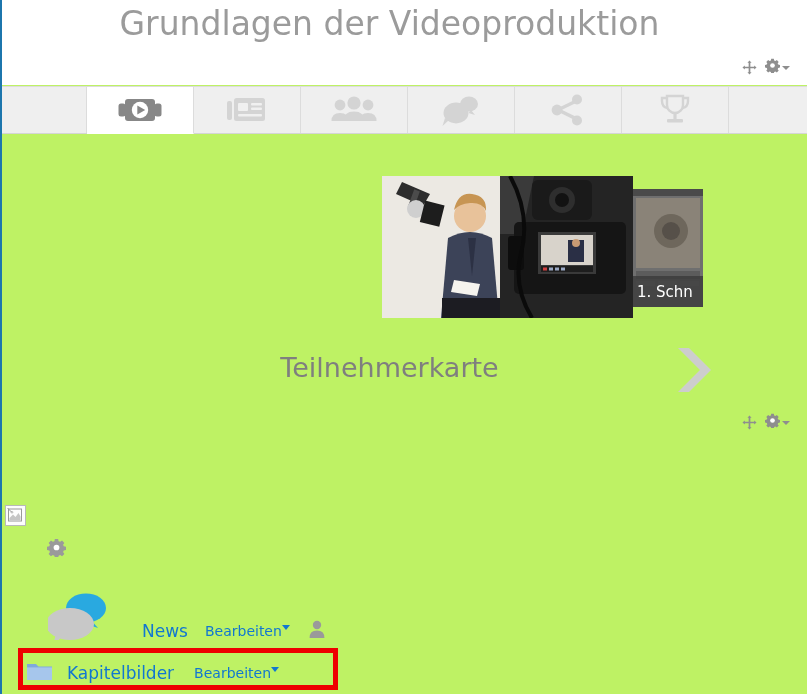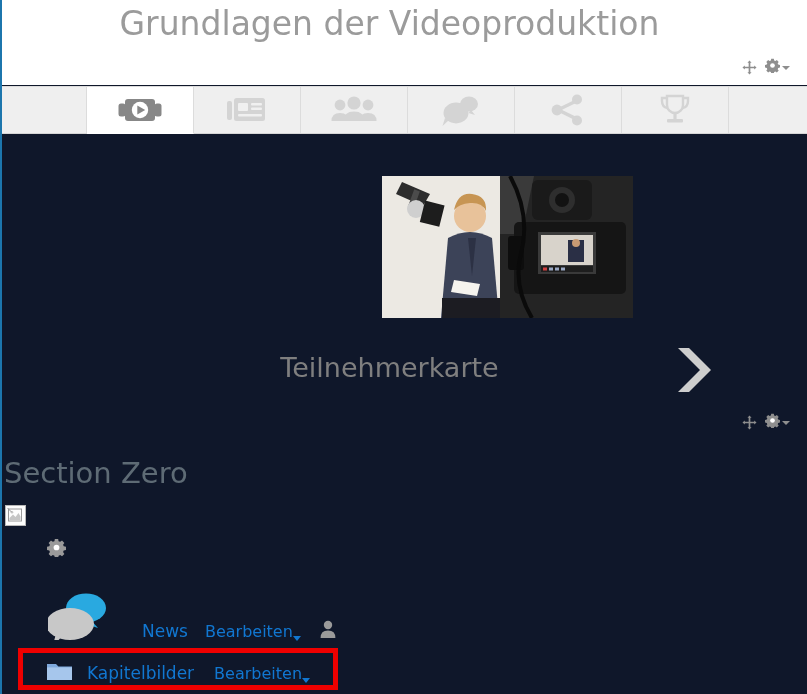--- a/index.html
+++ b/index.html
@@ -11,21 +11,21 @@
     height: 694px;
     background: #ffffff;
     font-family: "DejaVu Sans", "Liberation Sans", sans-serif;
     overflow: hidden;
     position: relative;
   }
   #page {
     position: relative;
     width: 807px;
     height: 694px;
-    background: #0f172a;
+    background: #bef264;
     border-left: 2px solid #1c76ad;
     box-sizing: border-box;
     overflow: hidden;
   }
 
   
   .course-header {
     position: absolute;
     left: 0;
     top: 0;
@@ -225,25 +225,25 @@
     align-items: center;
   }
   .act-link {
     color: #1177d1;
     font-size: 17px;
     text-decoration: none;
     white-space: nowrap;
   }
   .edit-link {
     color: #1177d1;
-    font-size: 16px;
+    font-size: 14px;
     text-decoration: none;
     white-space: nowrap;
     display: inline-flex;
-    align-items: flex-end;
+    align-items: flex-start;
     gap: 0;
   }
   .caret-blue {
     width: 0;
     height: 0;
     border-left: 4px solid transparent;
     border-right: 4px solid transparent;
     border-top: 5px solid #1177d1;
     display: inline-block;
     margin-top: 2px;
@@ -255,21 +255,21 @@
     top: 592px;
     width: 60px;
     height: 48px;
   }
   .news-row {
     left: 140px;
     top: 620px;
     gap: 17px;
   }
   .folder-row {
-    left: 44px;
+    left: 24px;
     top: 660px;
     gap: 14px;
   }
 
   
   .highlight-box {
     position: absolute;
     left: 16px;
     top: 648px;
     width: 320px;
@@ -381,20 +381,34 @@
           <rect x="9" y="25" width="16" height="3.4" rx="1" fill="#d4d4d4"></rect>
         </svg>
       </span>
     </div>
 
     <div class="tab-rest"></div>
   </div>
 
   <div class="carousel">
 
+    <div class="slide-next">
+      <svg width="70" height="118" viewBox="0 0 70 118" style="position:absolute;left:0;top:0;">
+        <rect x="0" y="0" width="70" height="118" fill="#6f6f6f"></rect>
+        <rect x="0" y="0" width="70" height="7" fill="#4a4a4a"></rect>
+        <rect x="3" y="9" width="64" height="70" fill="#8a8378"></rect>
+        <circle cx="38" cy="42" r="17" fill="#6e675c"></circle>
+        <circle cx="38" cy="42" r="9" fill="#565049"></circle>
+        <rect x="3" y="82" width="64" height="8" fill="#5c5c5c"></rect>
+        <rect x="3" y="92" width="19" height="5" fill="#7d7d7d"></rect>
+        <rect x="25" y="92" width="19" height="5" fill="#7d7d7d"></rect>
+        <rect x="47" y="92" width="19" height="5" fill="#7d7d7d"></rect>
+      </svg>
+      <div class="slide-next-caption">1. Schn</div>
+    </div>
 
     <div class="slide-main">
       <svg width="251" height="142" viewBox="0 0 251 142" style="position:absolute;left:0;top:0;">
         <rect x="0" y="0" width="251" height="142" fill="#e8e4dd"></rect>
 
         <rect x="0" y="0" width="118" height="142" fill="#ece9e3"></rect>
 
         <path d="M20 6 L48 18 L41 30 L14 18 Z" fill="#2d2d2d"></path>
         <rect x="30" y="14" width="6" height="18" fill="#4b4b4b" transform="rotate(20 33 20)"></rect>
         <circle cx="34" cy="33" r="9" fill="#cfcfcf"></circle>
@@ -450,21 +464,20 @@
       <span>
         <svg width="15" height="15" viewBox="0 0 16 16">
           <path fill="#8e8e8e" d="M6.6 0.8 h2.8 l0.35 1.9 1.35 0.56 1.55-1.1 1.98 1.98 -1.1 1.55 0.56 1.35 1.9 0.35 v2.8 l-1.9 0.35 -0.56 1.35 1.1 1.55 -1.98 1.98 -1.55-1.1 -1.35 0.56 -0.35 1.9 h-2.8 l-0.35-1.9 -1.35-0.56 -1.55 1.1 -1.98-1.98 1.1-1.55 -0.56-1.35 -1.9-0.35 v-2.8 l1.9-0.35 0.56-1.35 -1.1-1.55 1.98-1.98 1.55 1.1 1.35-0.56 Z"></path>
           <circle cx="8" cy="8" r="2.5" fill="#ffffff"></circle>
         </svg>
       </span>
       <span class="caret-down"></span>
     </span>
   </div>
 
-  <div class="section-heading">Section Zero</div>
 
   <div class="broken-img">
     <svg width="19" height="19" viewBox="0 0 19 19">
       <rect x="2.5" y="3" width="13" height="12" fill="none" stroke="#9a9a9a" stroke-width="1"></rect>
       <path d="M3.5 12 L7 8.5 L9.5 11 L12.5 7 L14.5 10.5 L14.5 14 L3.5 14 Z" fill="#c5c5c5"></path>
       <circle cx="6" cy="6.3" r="1.3" fill="#c5c5c5"></circle>
       <path d="M1.5 2 L5.5 6" stroke="#9a9a9a" stroke-width="1"></path>
     </svg>
   </div>
 

